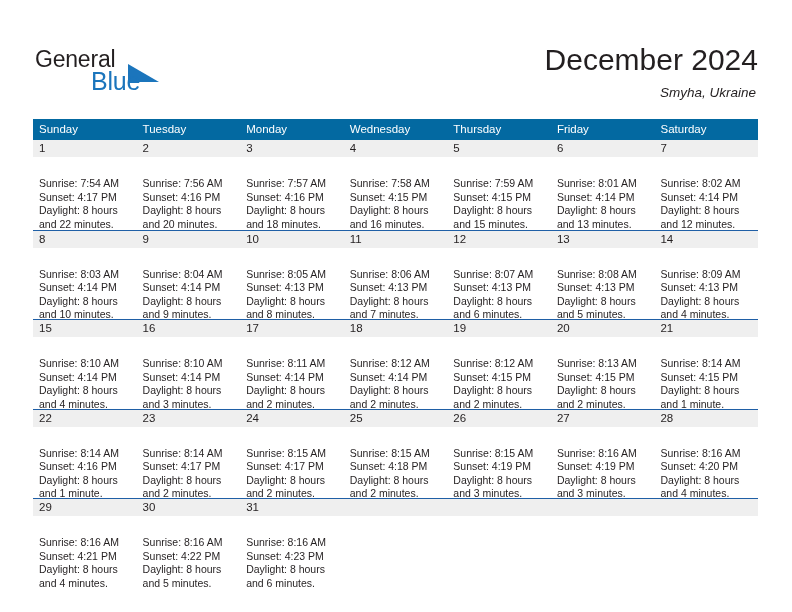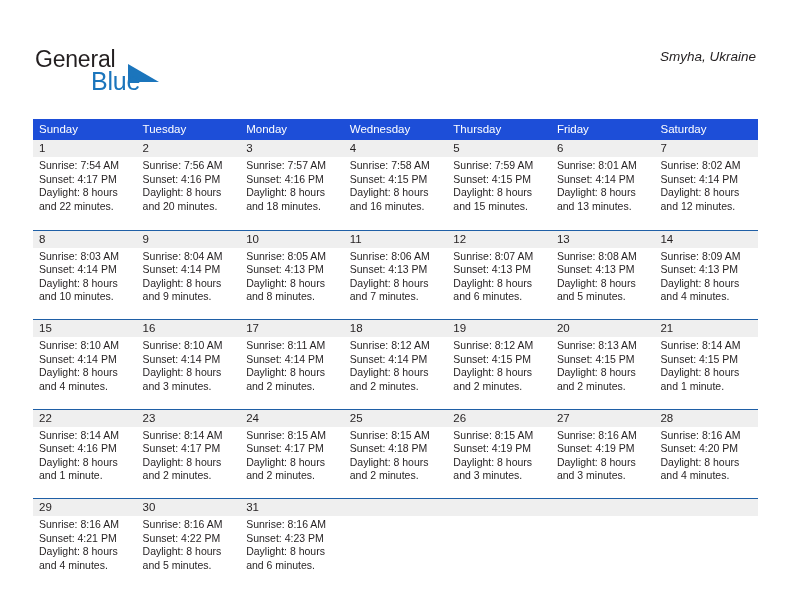--- a/index.html
+++ b/index.html
@@ -93,21 +93,21 @@
   
   .calendar {
     position: absolute;
     left: 33px;
     top: 105px;
     width: 725px;
   }
 
   .weekday-row {
     display: flex;
-    background: #1d4ed8;
+    background: #0369a1;
   }
   .weekday-cell {
     flex: 1 1 0;
     box-sizing: border-box;
     padding: 3px 0 4px 6px;
     font-size: 11.5px;
     line-height: 14px;
     color: #ffffff;
   }
 
@@ -139,21 +139,21 @@
   }
   .day-number {
     display: block;
     height: 17px;
     font-size: 11.5px;
     line-height: 16px;
     color: #231f20;
   }
   .day-info {
     display: block;
-    padding-top: 2px;
+    padding-top: 20px;
     font-size: 10.5px;
     line-height: 13.6px;
     color: #231f20;
   }
   .day-info span {
     display: block;
     white-space: nowrap;
   }
   .day-cell.empty .day-number,
   .day-cell.empty .day-info {
@@ -167,20 +167,21 @@
 
   <div class="header">
 
     <div class="brand">
       <span class="brand-general">General</span>
       <span class="brand-triangle"></span>
       <span class="brand-blue">Blue</span>
     </div>
 
     <div class="title-block">
+      <h1 class="month-title">December 2024</h1>
       <div class="location">Smyha, Ukraine</div>
     </div>
 
   </div>
 
   <div class="calendar">
 
     <div class="weekday-row">
       <div class="weekday-cell">Sunday</div>
       <div class="weekday-cell">Tuesday</div>

